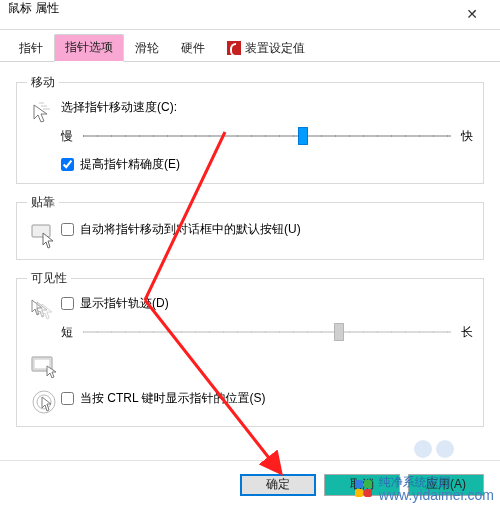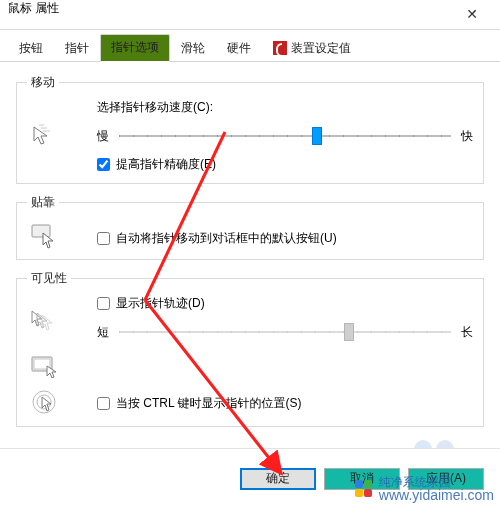--- a/index.html
+++ b/index.html
@@ -37,21 +37,21 @@
     padding: 4px 10px 5px 10px;
     border: 1px solid transparent;
     border-bottom: none;
     margin-right: 0;
     color: #222;
     position: relative;
     top: 1px;
   }
   .tab.active {
     border-color: #d4d4d4;
-    background: #4d7c0f;
+    background: #f9a8d4;
     border-bottom: 1px solid #fff;
     border-radius: 2px 2px 0 0;
   }
   .tab .redicon {
     display: inline-block; width: 14px; height: 14px;
     background: #c42020; vertical-align: -3px; margin-right: 4px;
     position: relative;
   }
   .tab .redicon::after{
     content:""; position:absolute; left:3px; top:2px; width:4px; height:10px;
@@ -62,21 +62,21 @@
   }
   fieldset.group {
     border: 1px solid #d9d9d9;
     margin: 6px 0 10px 0;
     padding: 8px 10px 10px 10px;
   }
   fieldset.group > legend {
     padding: 0 4px;
     color: #222;
   }
-  .row { display: flex; align-items: center; gap: 36px; }
+  .row { display: flex; align-items: flex-start; }
   .iconcell {
     width: 34px;
     flex: none;
     display: flex;
     align-items: flex-start;
     justify-content: center;
     padding-top: 2px;
   }
   .body { flex: 1; }
   .slider-row {
@@ -119,21 +119,21 @@
   }
   input[type=range]:disabled::-webkit-slider-runnable-track {
     background: repeating-linear-gradient(90deg,#ccc 0,#ccc 1px,transparent 1px,transparent 14px),
                 linear-gradient(#dcdcdc,#dcdcdc);
     background-size: 100% 8px, 100% 2px;
     background-position: 0 -3px, 0 0;
   }
   .footer {
     position: absolute;
     left: 0; right: 0; bottom: 0;
-    height: 60px;
+    height: 48px;
     border-top: 1px solid #e3e3e3;
     display: flex;
     align-items: center;
     justify-content: flex-end;
     padding: 13px 16px;
     gap: 8px;
     background: #fff;
   }
   button.win {
     min-width: 76px;
@@ -188,21 +188,20 @@
 </style>
 </head>
 <body>
 
 <div class="titlebar">
   <div class="title">鼠标 属性</div>
   <div class="close">✕</div>
 </div>
 
 <div class="tabstrip">
-  <div class="tab">按钮</div>
   <div class="tab">指针</div>
   <div class="tab active">指针选项</div>
   <div class="tab">滑轮</div>
   <div class="tab">硬件</div>
   <div class="tab">
     <span class="redicon"></span><span>装置设定值</span>
   </div>
 </div>
 
 <div class="content">
@@ -236,21 +235,21 @@
   <fieldset class="group">
     <legend>贴靠</legend>
     <div class="row">
       <div class="iconcell">
         <svg width="28" height="28" viewBox="0 0 28 28">
           <rect x="2" y="4" width="18" height="12" rx="1" fill="#efefef" stroke="#9a9a9a"></rect>
           <path d="M13 12 L13 24 L16 21 L18 27 L20 26 L18 20 L23 20 Z" fill="#fff" stroke="#6a6a6a"></path>
         </svg>
       </div>
       <div class="body">
-        <label class="chk" style="margin-top:8px">
+        <label class="chk" style="margin-top:2px">
           <input type="checkbox" style="">
           <span>自动将指针移动到对话框中的默认按钮(U)</span>
         </label>
       </div>
     </div>
   </fieldset>
 
   <fieldset class="group">
     <legend>可见性</legend>
 

